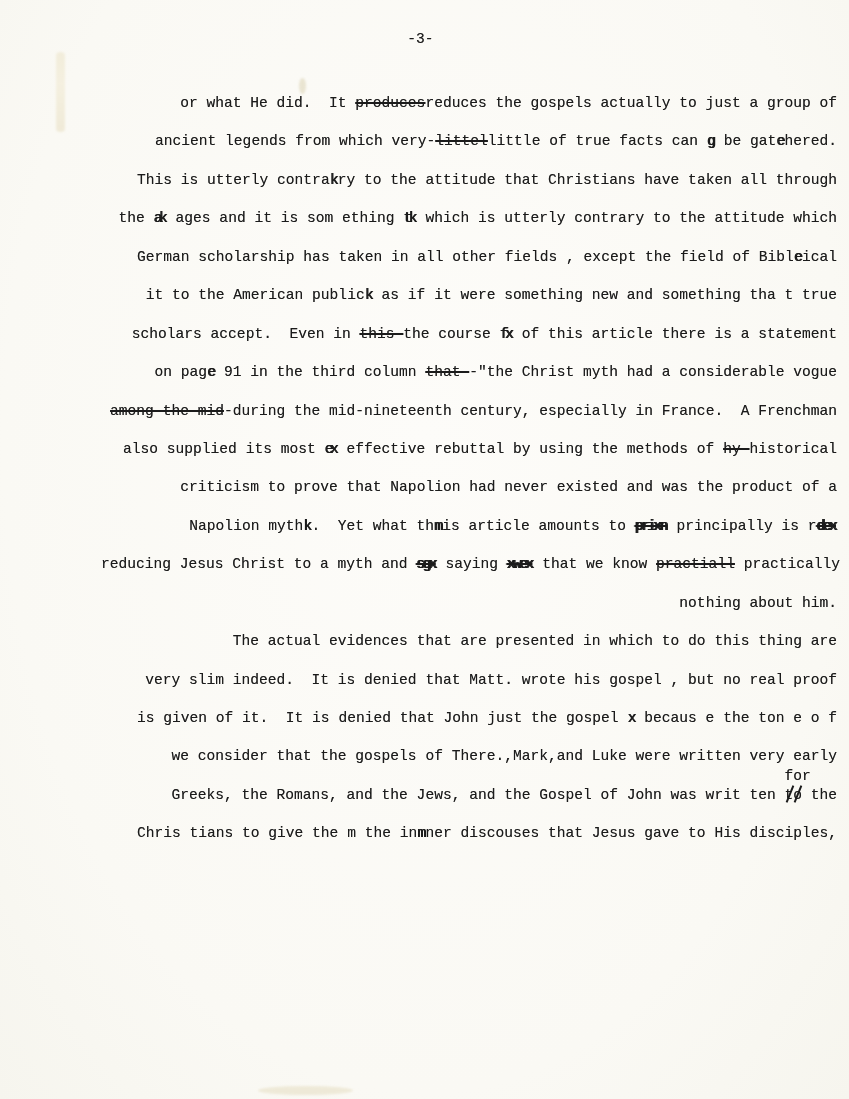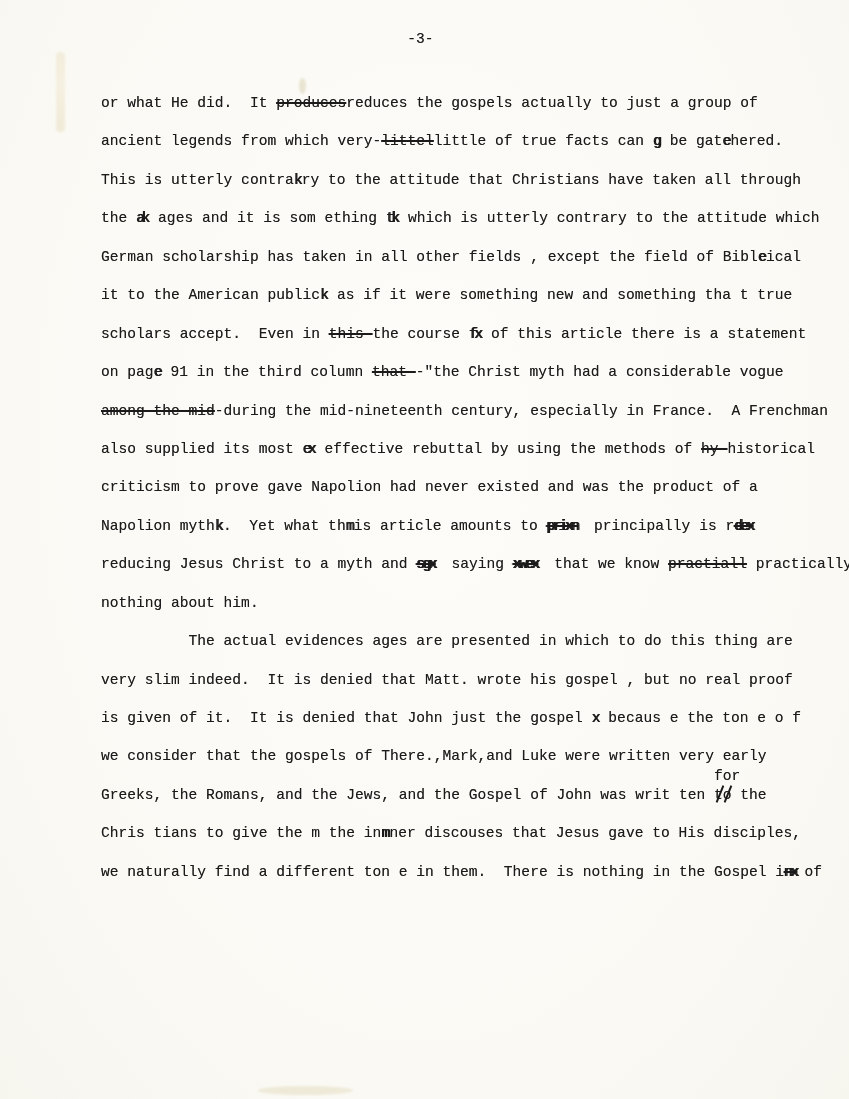--- a/index.html
+++ b/index.html
@@ -25,40 +25,41 @@
     left: 0;
     right: 8px;
     text-align: center;
     white-space: pre;
   }
   .doc-body {
     position: absolute;
     top: 84px;
     left: 101px;
     right: 12px;
+    text-align: right;
   }
   .line {
     height: 38.45px;
     line-height: 38.45px;
     white-space: pre;
     overflow: visible;
   }
   .run-n { }
   .run-st {
     text-decoration: line-through;
     text-decoration-thickness: 1.6px;
   }
   .run-ov {
     letter-spacing: -3.6px;
     margin-right: 3px;
     text-shadow: 0.9px 0 currentColor, 0 0 0.5px rgba(25,25,25,0.55);
   }
   .run-xx {
     letter-spacing: -2.6px;
-    margin-right: 8px;
+    margin-right: 2px;
     text-decoration: line-through;
     text-decoration-thickness: 1.8px;
     text-shadow: 1px 0 currentColor, -0.5px 0 currentColor;
   }
   .run-sl {
     position: relative;
     display: inline-block;
   }
   .run-sl::before, .run-sl::after {
     content: "";
@@ -117,25 +118,24 @@
       <div class="line"><span class="run-n">or what He did.  It </span><span class="run-st">produces</span><span class="run-n">reduces the gospels actually to just a group of</span></div>
       <div class="line"><span class="run-n">ancient legends from which very-</span><span class="run-st">littel</span><span class="run-n">little of true facts can </span><span class="run-ov">g</span><span class="run-n"> be gat</span><span class="run-ov">e</span><span class="run-n">hered.</span></div>
       <div class="line"><span class="run-n">This is utterly contra</span><span class="run-ov">k</span><span class="run-n">ry to the attitude that Christians have taken all through</span></div>
       <div class="line"><span class="run-n">the </span><span class="run-ov">ak</span><span class="run-n"> ages and it is som ething </span><span class="run-ov">tk</span><span class="run-n"> which is utterly contrary to the attitude which</span></div>
       <div class="line"><span class="run-n">German scholarship has taken in all other fields , except the field of Bibl</span><span class="run-ov">e</span><span class="run-n">ical</span></div>
       <div class="line"><span class="run-n">it to the American public</span><span class="run-ov">k</span><span class="run-n"> as if it were something new and something tha t true</span></div>
       <div class="line"><span class="run-n">scholars accept.  Even in </span><span class="run-st">this-</span><span class="run-n">the course </span><span class="run-ov">fx</span><span class="run-n"> of this article there is a statement</span></div>
       <div class="line"><span class="run-n">on pag</span><span class="run-ov">e</span><span class="run-n"> 91 in the third column </span><span class="run-st">that-</span><span class="run-n">-"the Christ myth had a considerable vogue</span></div>
       <div class="line"><span class="run-st">among-the mid</span><span class="run-n">-during the mid-nineteenth century, especially in France.  A Frenchman</span></div>
       <div class="line"><span class="run-n">also supplied its most </span><span class="run-ov">ex</span><span class="run-n"> effective rebuttal by using the methods of </span><span class="run-st">hy-</span><span class="run-n">historical</span></div>
-      <div class="line"><span class="run-n">criticism to prove gave Napolion had never existed and was the product of a</span></div>
+      <div class="line"><span class="run-n">criticism to prove that Napolion had never existed and was the product of a</span></div>
       <div class="line"><span class="run-n">Napolion myth</span><span class="run-ov">k</span><span class="run-n">.  Yet what th</span><span class="run-ov">m</span><span class="run-n">is article amounts to </span><span class="run-xx">prixn</span><span class="run-n"> principally is r</span><span class="run-xx">dex</span></div>
       <div class="line"><span class="run-n">reducing Jesus Christ to a myth and </span><span class="run-xx">sgx</span><span class="run-n"> saying </span><span class="run-xx">xwex</span><span class="run-n"> that we know </span><span class="run-st">practiall</span><span class="run-n"> practically</span></div>
       <div class="line"><span class="run-n">nothing about him.</span></div>
-      <div class="line"><span class="run-n">          The actual evidences ages are presented in which to do this thing are</span></div>
+      <div class="line"><span class="run-n">          The actual evidences that are presented in which to do this thing are</span></div>
       <div class="line"><span class="run-n">very slim indeed.  It is denied that Matt. wrote his gospel , but no real proof</span></div>
       <div class="line"><span class="run-n">is given of it.  It is denied that John just the gospel </span><span class="run-ov">x</span><span class="run-n"> becaus e the ton e o f</span></div>
       <div class="line"><span class="run-n">we consider that the gospels of There.,Mark,and Luke were written very early</span></div>
       <div class="line"><span class="run-n">Greeks, the Romans, and the Jews, and the Gospel of John was writ ten </span><span class="run-sup">for</span><span class="run-sl">to</span><span class="run-n"> the</span></div>
       <div class="line"><span class="run-n">Chris tians to give the m the in</span><span class="run-ov">m</span><span class="run-n">ner discouses that Jesus gave to His disciples,</span></div>
-      <div class="line"><span class="run-n">we naturally find a different ton e in them.  There is nothing in the Gospel i</span><span class="run-xx">nx</span><span class="run-n">of</span></div>
     </div>
 </div>
 
 </body></html>

